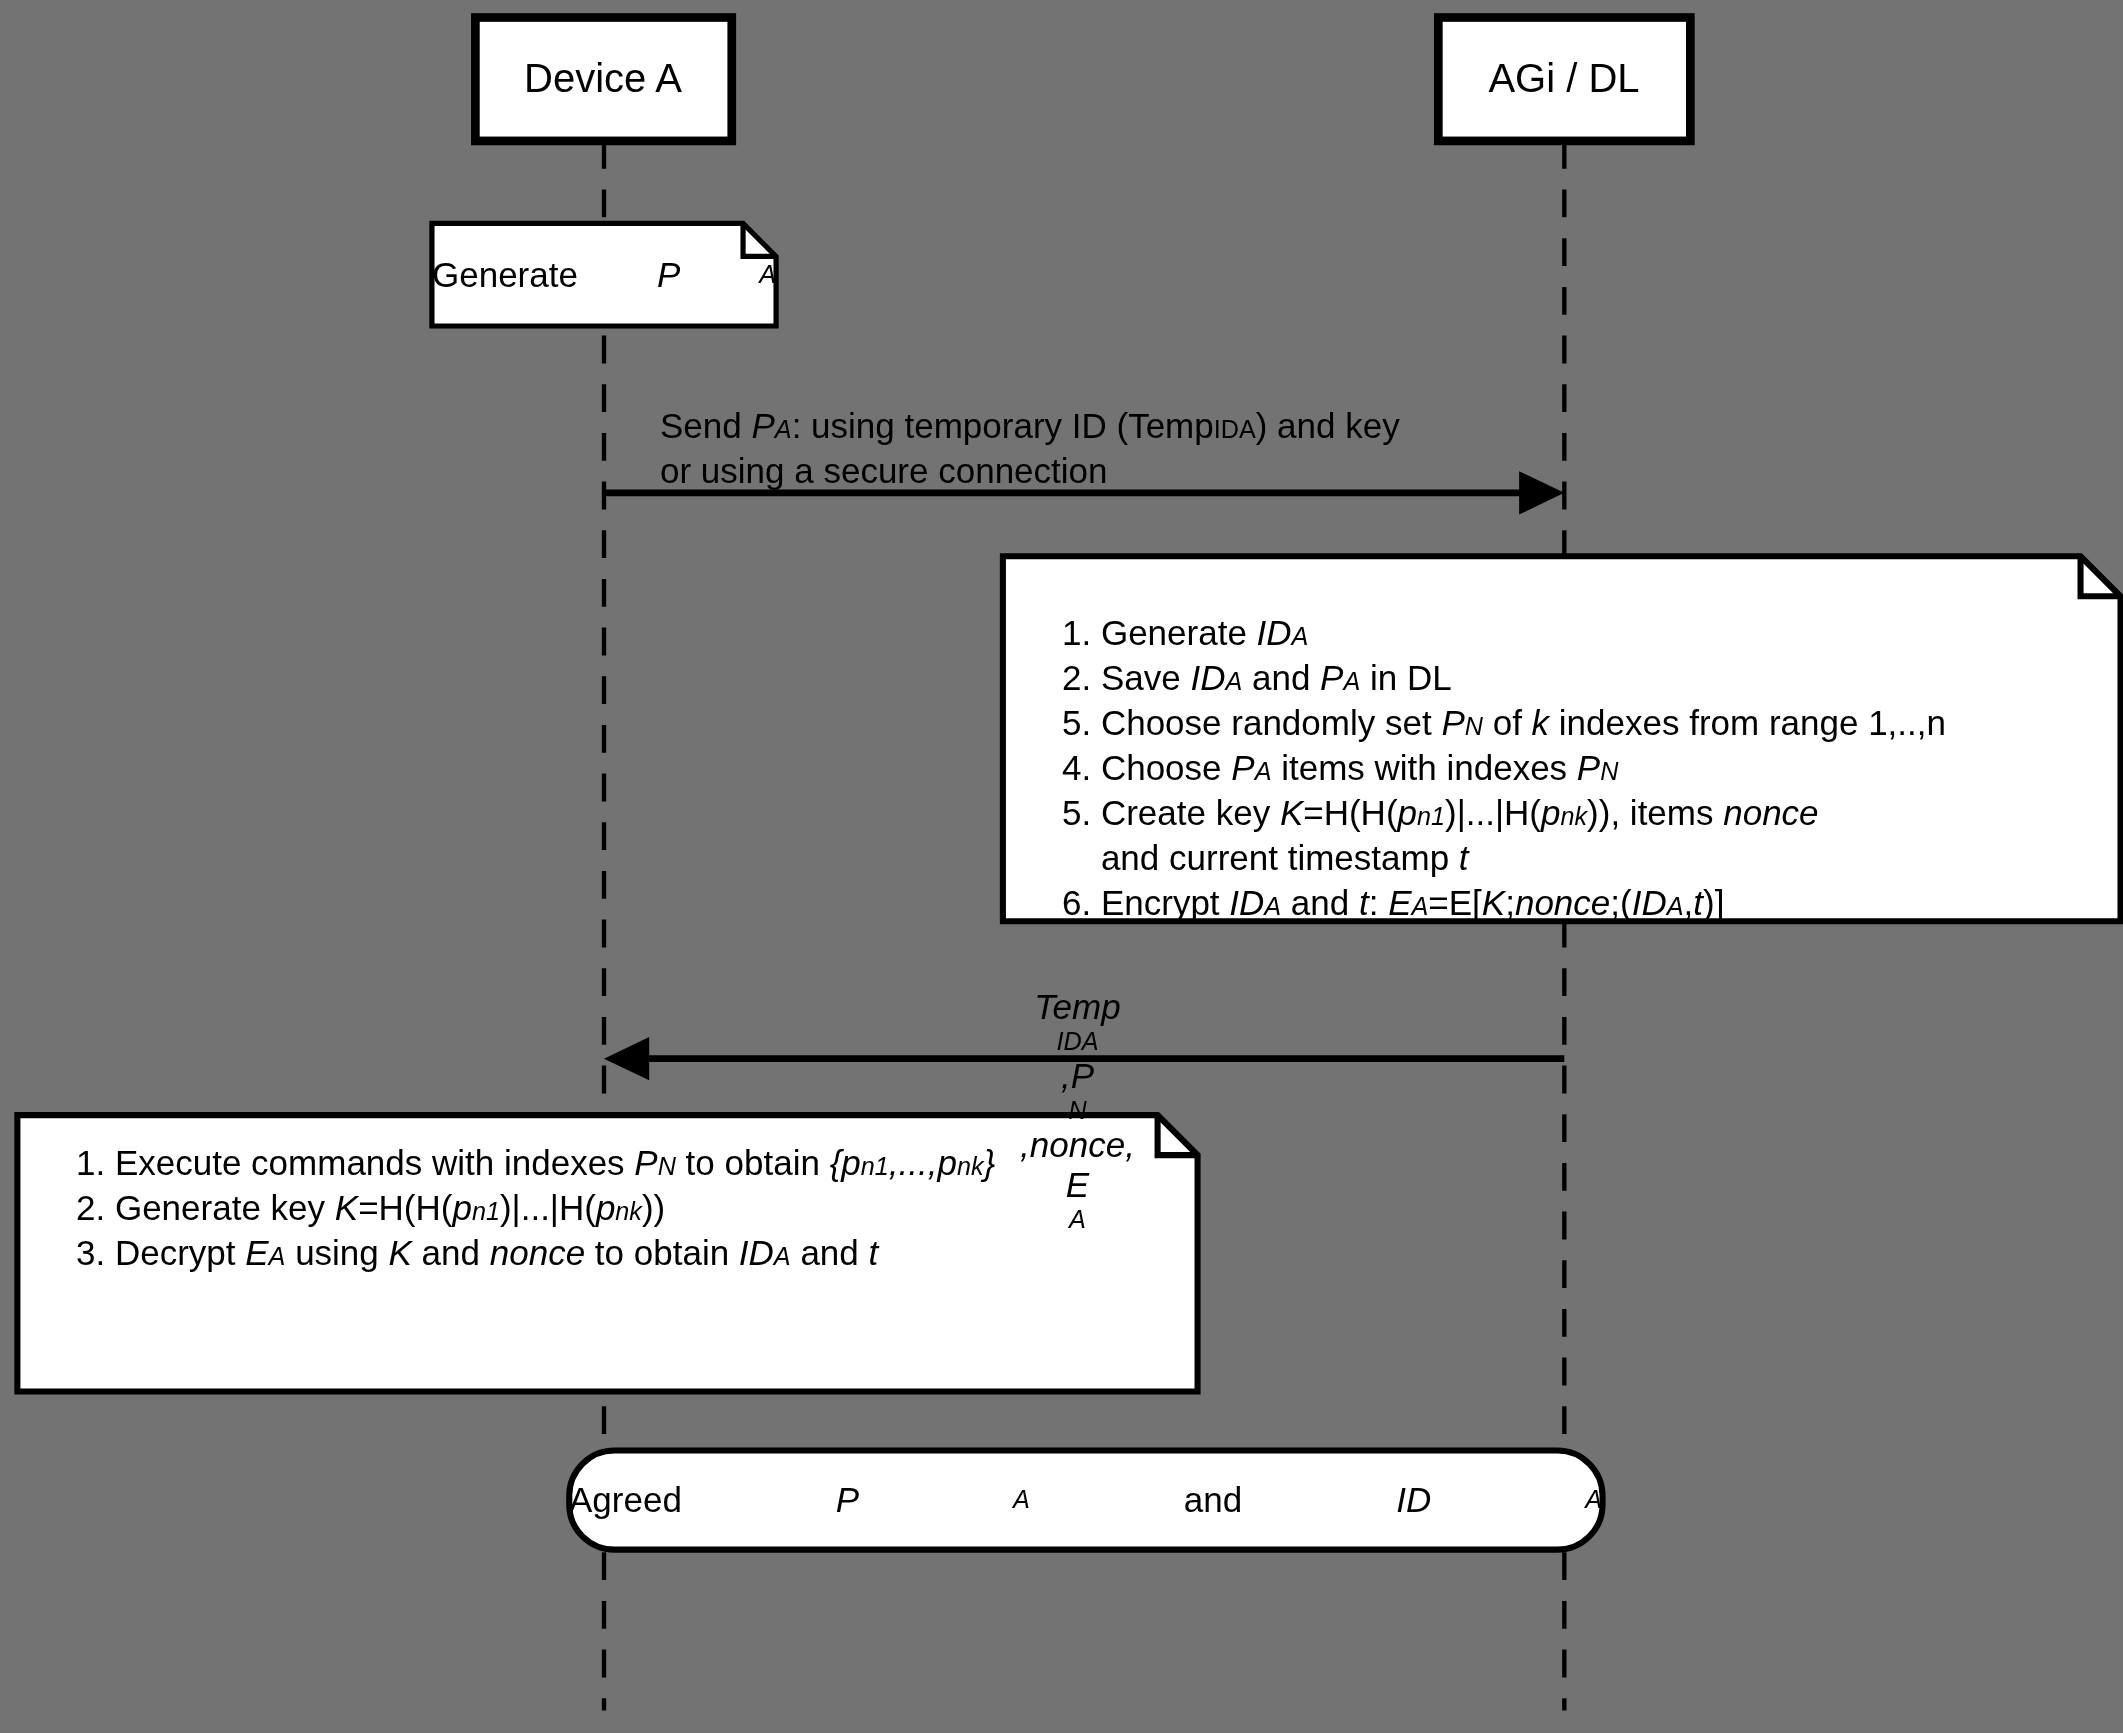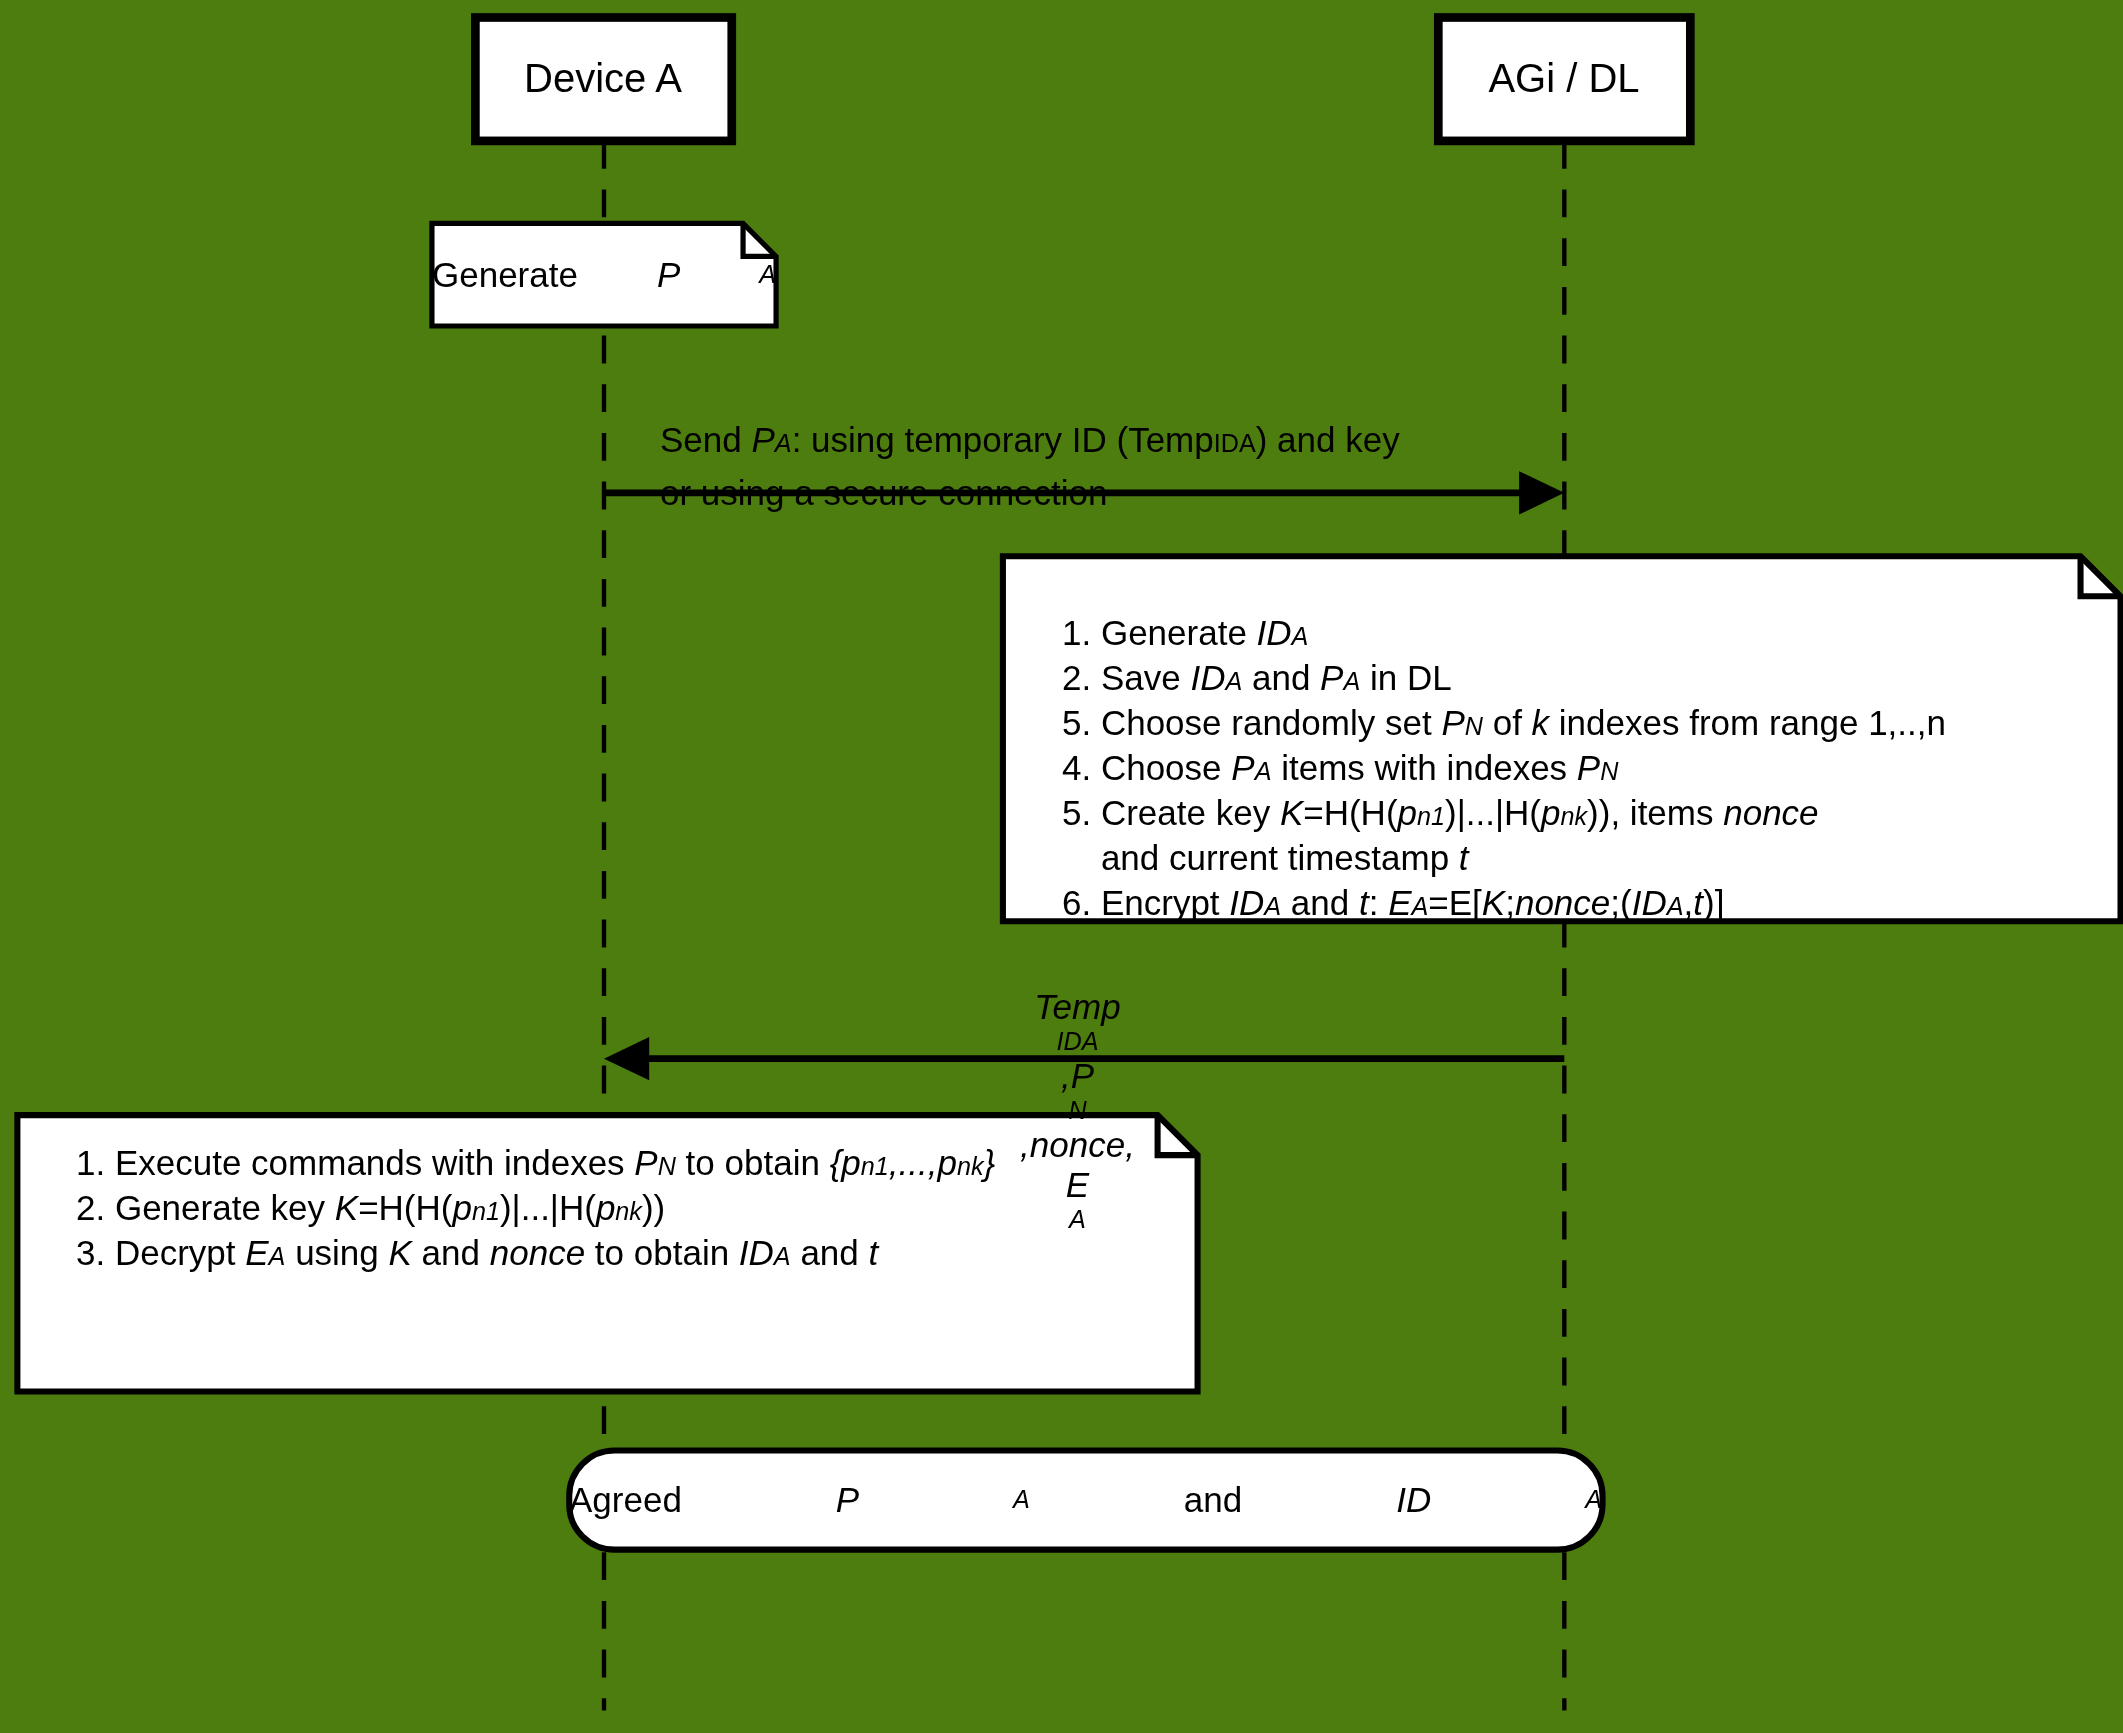--- a/index.html
+++ b/index.html
@@ -1,33 +1,33 @@
 <!DOCTYPE html>
 <html style="font-size:14px"><head>
 <meta charset="utf-8">
 <style>
   html, body { margin: 0; padding: 0; background: #ffffff; }
   .canvas {
     position: relative;
     width: 2124px;
     height: 1734px;
-    background: #4d7c0f;
+    background: #737373;
     font-family: "Liberation Sans", "DejaVu Sans", sans-serif;
     color: #000;
   }
   .layer { position: absolute; left: 0; top: 0; }
   .txt { position: absolute; color: #000; }
   .participant-label {
     display: flex; align-items: center; justify-content: center;
     font-size: 40px; text-align: center;
   }
   .note-text { font-size: 35px; }
   .note-text .line { white-space: pre; height: 45px; line-height: 45px; }
   .msg-text { font-size: 35px; }
-  .msg-text .line { white-space: pre; height: 45px; line-height: 64px; margin-top: 8px; }
+  .msg-text .line { white-space: pre; height: 45px; line-height: 51px; }
   .center-flex { display: flex; align-items: center; justify-content: space-between; }
   .seg-r { font-style: normal; }
   .seg-i { font-style: italic; }
   .seg-s { font-style: normal; font-size: 72%; }
   .seg-is { font-style: italic; font-size: 72%; }
   .italic { font-style: italic; }
 </style>
 </head>
 <body>
 

